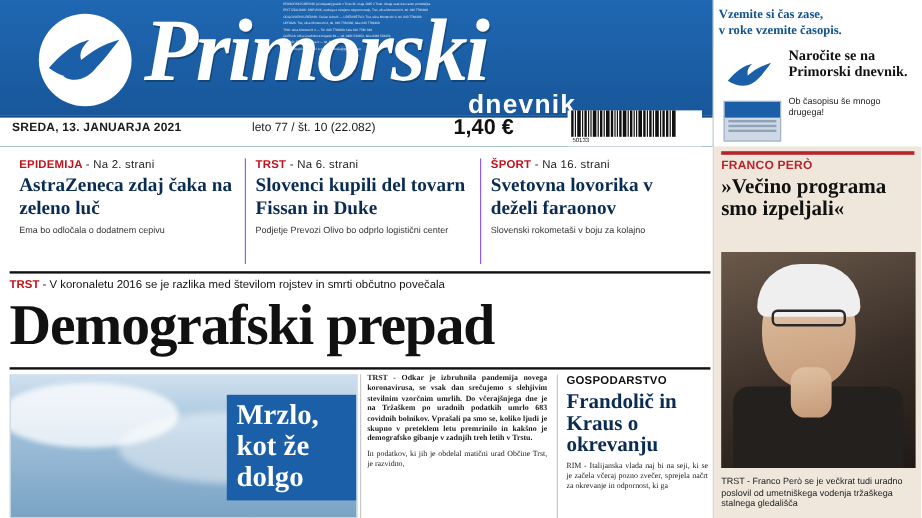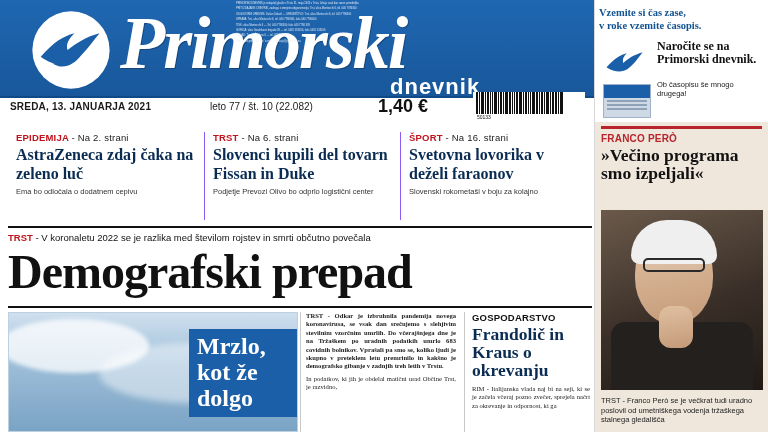--- a/index.html
+++ b/index.html
@@ -371,21 +371,21 @@
       <div class="rc-hair"></div>
       <div class="rc-glass"></div>
       <div class="rc-hand"></div>
     </div>
     <div class="rc-caption">TRST - Franco Però se je večkrat tudi uradno poslovil od umetniškega vodenja tržaškega stalnega gledališča</div>
   </div>
 
   <div class="main-rule"></div>
   <div class="main-kicker">
     <span class="lbl">TRST</span>
-    <span class="txt">- V koronaletu 2022 se je razlika med številom rojstev in smrti občutno povečala</span>
+    <span class="txt">- V koronaletu 2016 se je razlika med številom rojstev in smrti občutno povečala</span>
   </div>
   <div class="main-headline">Demografski prepad</div>
   <div class="main-rule2"></div>
 
   <div class="photo-box">
     <div class="photo-cloud"></div>
     <div class="photo-cloud2"></div>
     <div class="photo-overlay">Mrzlo, kot že dolgo</div>
   </div>
 

